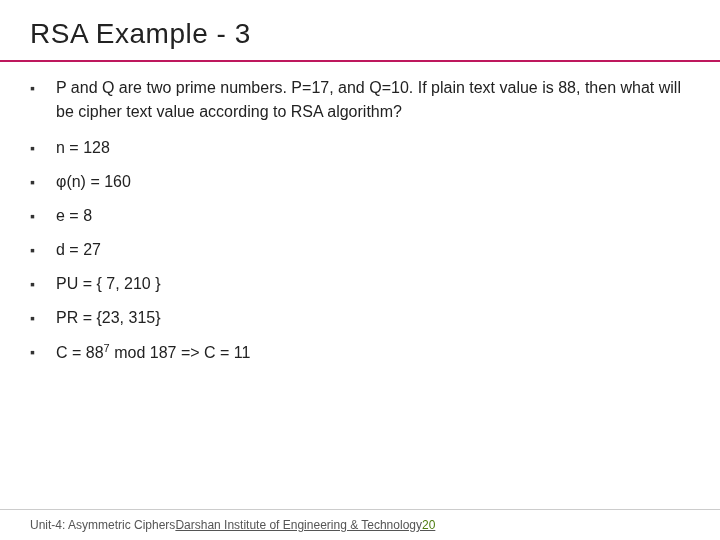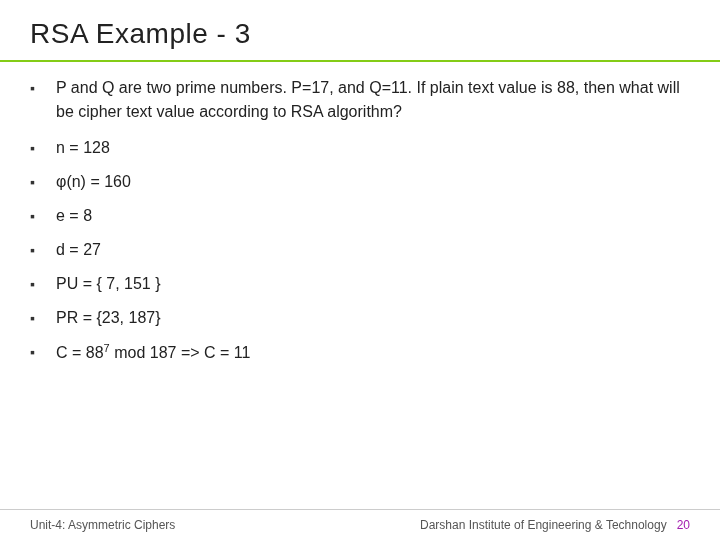--- a/index.html
+++ b/index.html
@@ -22,21 +22,21 @@
       width: 720px;
       height: 540px;
       padding: 0;
       position: relative;
       display: flex;
       flex-direction: column;
     }
 
     .header {
       padding: 18px 30px 10px 30px;
-      border-bottom: 2px solid #84cc16;
+      border-bottom: 2px solid #be185d;
     }
 
     .title {
       font-size: 28px;
       font-weight: normal;
       color: #222222;
       letter-spacing: 0.5px;
     }
 
     .content {
@@ -75,75 +75,74 @@
     }
 
     sup {
       font-size: 11px;
       vertical-align: super;
     }
 
     .footer {
       border-top: 1px solid #cccccc;
       display: flex;
-      justify-content: space-between;
       align-items: center;
       padding: 8px 30px;
       font-size: 12px;
       color: #555555;
     }
 
     .footer-right {
       display: flex;
       align-items: center;
-      gap: 10px;
+      text-decoration: underline;
     }
 
     .page-number {
       font-size: 12px;
-      color: #a21caf;
+      color: #4d7c0f;
     }
   </style>
 </head>
 <body>
 
 <div class="page-container">
   <div class="header">
     <h1 class="title">RSA Example - 3</h1>
   </div>
 
   <div class="content">
     <ul class="bullet-list">
       <li>
         <span class="bullet-icon">▪</span>
-        <span class="bullet-text">P and Q are two prime numbers. P=17, and Q=11. If plain text value is 88, then what will be cipher text value according to RSA algorithm?</span>
+        <span class="bullet-text">P and Q are two prime numbers. P=17, and Q=10. If plain text value is 88, then what will be cipher text value according to RSA algorithm?</span>
       </li>
       <li>
         <span class="bullet-icon">▪</span>
         <span class="bullet-text">n = 128</span>
       </li>
       <li>
         <span class="bullet-icon">▪</span>
         <span class="bullet-text">φ(n) = 160</span>
       </li>
       <li>
         <span class="bullet-icon">▪</span>
         <span class="bullet-text">e = 8</span>
       </li>
       <li>
         <span class="bullet-icon">▪</span>
         <span class="bullet-text">d = 27</span>
       </li>
       <li>
         <span class="bullet-icon">▪</span>
-        <span class="bullet-text">PU = { 7, 151 }</span>
+        <span class="bullet-text">PU = { 7, 210 }</span>
       </li>
       <li>
         <span class="bullet-icon">▪</span>
-        <span class="bullet-text">PR = {23, 187}</span>
+        <span class="bullet-text">PR = {23, 315}</span>
       </li>
       <li>
         <span class="bullet-icon">▪</span>
         <span class="bullet-text">C = 88<sup>7</sup> mod 187 =&gt; C = 11</span>
       </li>
     </ul>
   </div>
 
   <div class="footer">
     <span class="footer-left">Unit-4: Asymmetric Ciphers</span>

